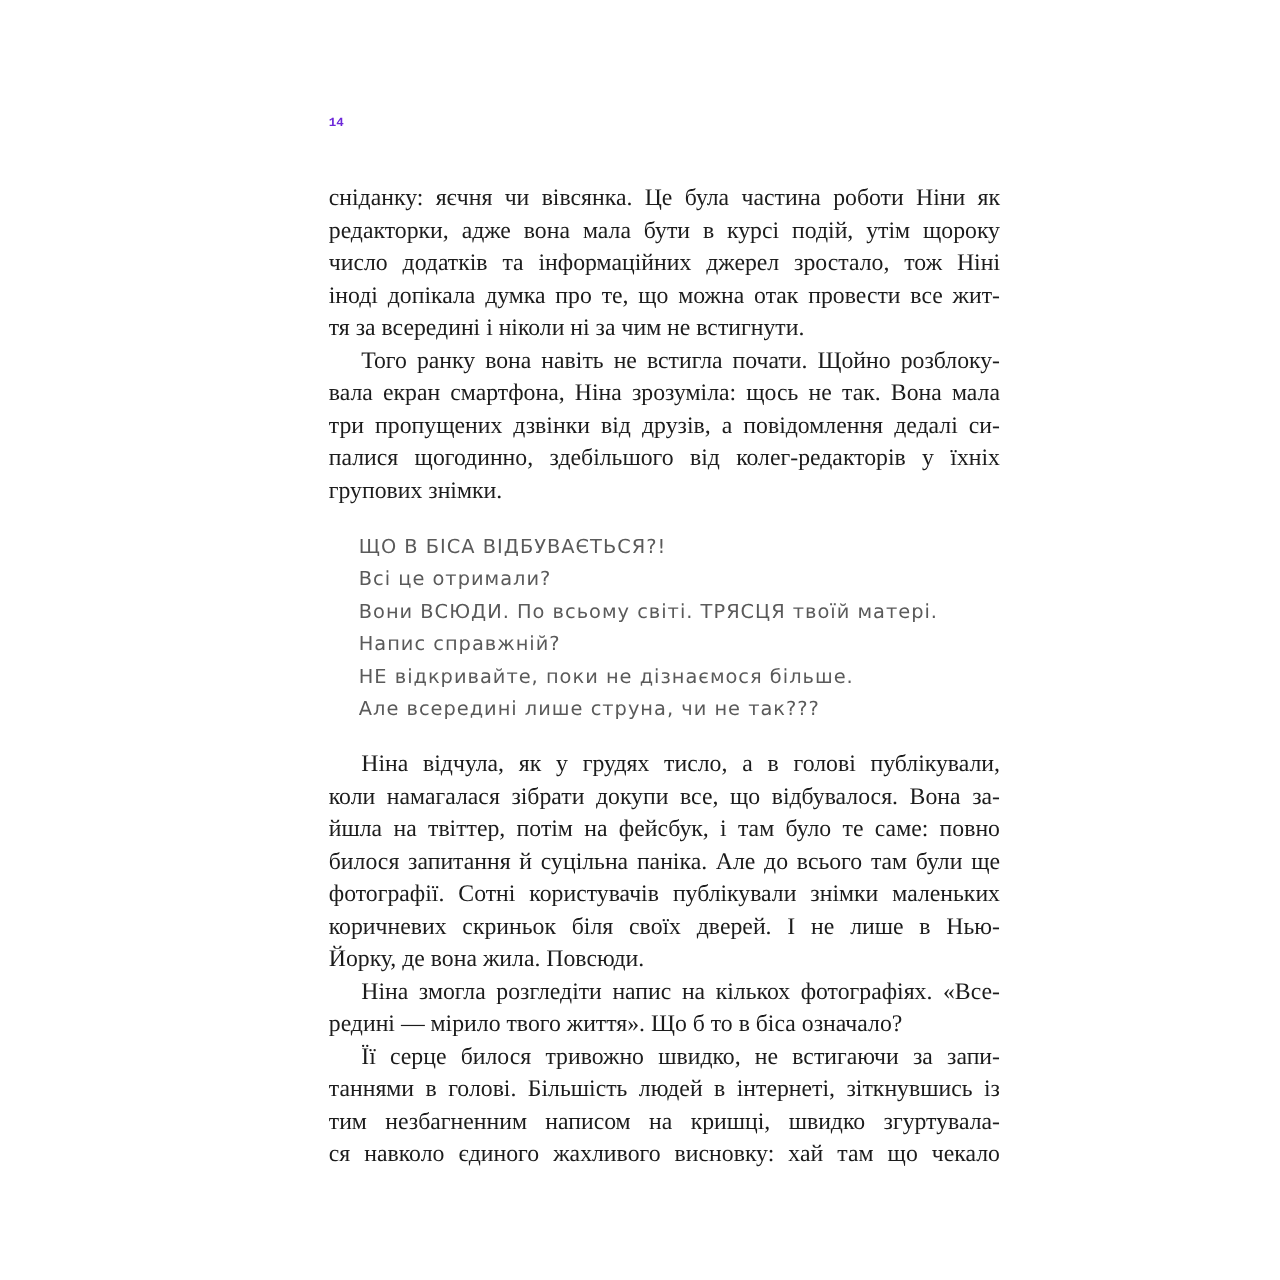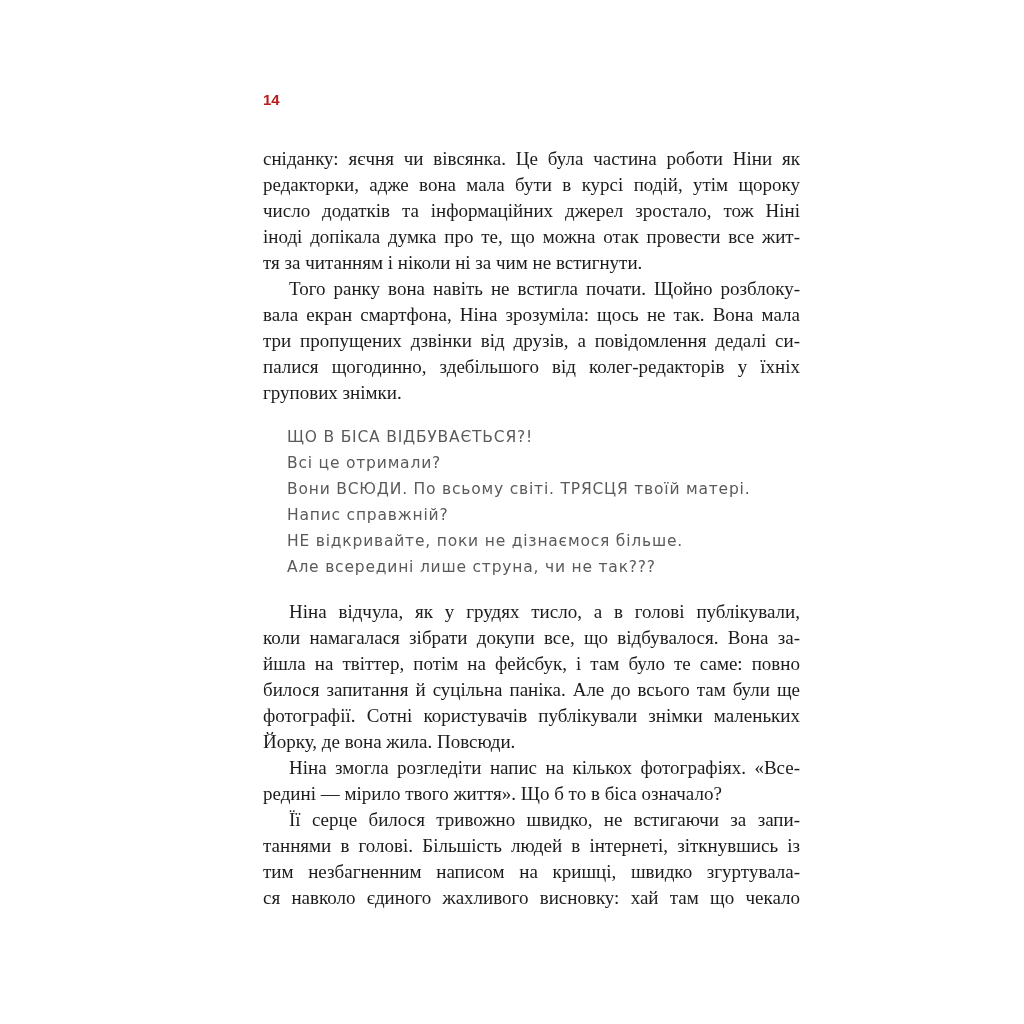--- a/index.html
+++ b/index.html
@@ -13,25 +13,25 @@
     position: relative;
     overflow: hidden;
   }
   .page {
     position: absolute;
     left: 263px;
     top: 92px;
     width: 537px;
   }
   .folio {
-    font-family: Liberation Sans, sans-serif;
+    font-family: Liberation Mono, monospace;
     font-weight: bold;
-    font-size: 15px;
+    font-size: 10px;
     line-height: 15px;
-    color: #b91c1c;
+    color: #6d28d9;
   }
   .text-block {
     margin-top: 39px;
     font-family: "Liberation Serif", serif;
     font-size: 19px;
     line-height: 26px;
     color: #1c1c1c;
   }
   .para {
     margin: 0;
@@ -65,21 +65,21 @@
 <body>
 
 <div class="page">
   <div class="folio">14</div>
   <div class="text-block" id="text-block">
       <div class="para">
         <span class="line">сніданку: яєчня чи вівсянка. Це була частина роботи Ніни як</span>
         <span class="line">редакторки, адже вона мала бути в курсі подій, утім щороку</span>
         <span class="line">число додатків та інформаційних джерел зростало, тож Ніні</span>
         <span class="line">іноді допікала думка про те, що можна отак провести все жит-</span>
-        <span class="line last">тя за читанням і ніколи ні за чим не встигнути.</span>
+        <span class="line last">тя за всередині і ніколи ні за чим не встигнути.</span>
       </div>
       <div class="para indent">
         <span class="line">Того ранку вона навіть не встигла почати. Щойно розблоку-</span>
         <span class="line">вала екран смартфона, Ніна зрозуміла: щось не так. Вона мала</span>
         <span class="line">три пропущених дзвінки від друзів, а повідомлення дедалі си-</span>
         <span class="line">палися щогодинно, здебільшого від колег-редакторів у їхніх</span>
         <span class="line last">групових знімки.</span>
       </div>
       <div class="para chat">
         <span class="line">ЩО В БІСА ВІДБУВАЄТЬСЯ?!</span>
@@ -88,20 +88,21 @@
         <span class="line">Напис справжній?</span>
         <span class="line">НЕ відкривайте, поки не дізнаємося більше.</span>
         <span class="line">Але всередині лише струна, чи не так???</span>
       </div>
       <div class="para indent">
         <span class="line">Ніна відчула, як у грудях тисло, а в голові публікували,</span>
         <span class="line">коли намагалася зібрати докупи все, що відбувалося. Вона за-</span>
         <span class="line">йшла на твіттер, потім на фейсбук, і там було те саме: повно</span>
         <span class="line">билося запитання й суцільна паніка. Але до всього там були ще</span>
         <span class="line">фотографії. Сотні користувачів публікували знімки маленьких</span>
+        <span class="line">коричневих скриньок біля своїх дверей. І не лише в Нью-</span>
         <span class="line last">Йорку, де вона жила. Повсюди.</span>
       </div>
       <div class="para indent">
         <span class="line">Ніна змогла розгледіти напис на кількох фотографіях. «Все-</span>
         <span class="line last">редині — мірило твого життя». Що б то в біса означало?</span>
       </div>
       <div class="para indent">
         <span class="line">Її серце билося тривожно швидко, не встигаючи за запи-</span>
         <span class="line">таннями в голові. Більшість людей в інтернеті, зіткнувшись із</span>
         <span class="line">тим незбагненним написом на кришці, швидко згуртувала-</span>

